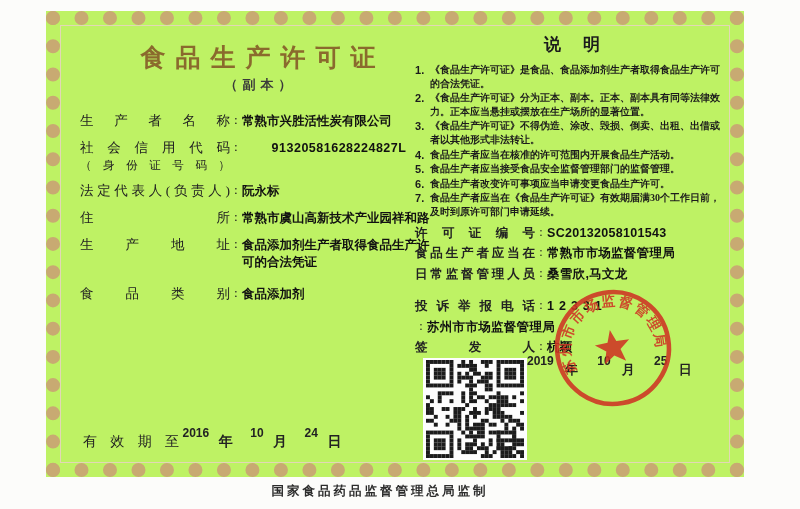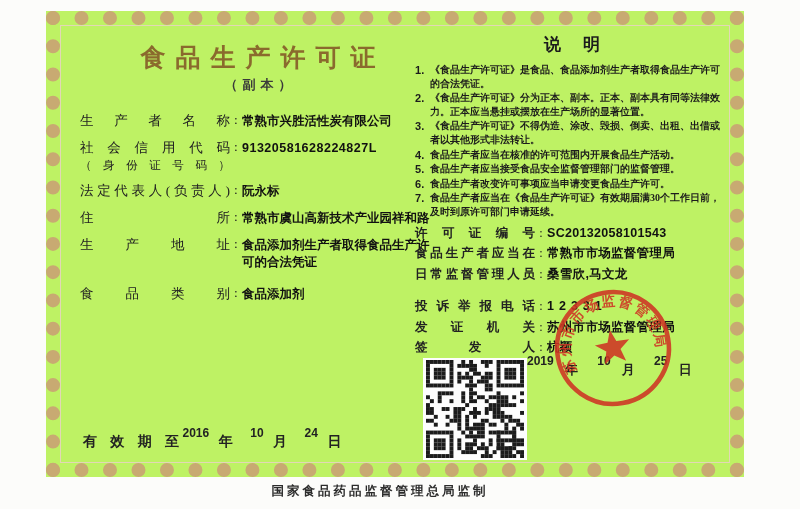--- a/index.html
+++ b/index.html
@@ -39,25 +39,25 @@
   .jsub {
     display:block; width:150px; font-size:11.5px; color:#222;
     text-align:justify; text-align-last:justify; margin-top:2px;
   }
   .colon { width:12px; flex:0 0 12px; text-align:center; font-size:13.5px; color:#222; }
   .colon::before { content:":"; }
   .fvalue {
     font-family:"Liberation Sans", sans-serif; font-weight:bold;
     font-size:12.5px; color:#111; line-height:1.35; width:200px; padding-top:1px;
   }
-  .mono-val { letter-spacing:0.5px; }
+  .mono-val { letter-spacing:0.5px;text-align:center; }
   .gap-before { margin-top:14px; }
   
   .validity { position:absolute; left:23px; top:408px; font-size:14px; white-space:nowrap; }
-  .vlabel { display:inline-block; width:96px; text-align:justify; text-align-last:justify; font-size:14px; font-weight:bold; color:#222; vertical-align:bottom; }
+  .vlabel { display:inline-block; width:96px; text-align:justify; text-align-last:justify; font-size:14px; font-weight:normal; color:#222; vertical-align:bottom; }
   .dnum {
     display:inline-block; transform:translateY(-9px);
     font-family:"Liberation Sans", sans-serif; font-size:12px; color:#222; font-weight:bold;
   }
   .dunit { display:inline-block; font-size:14px; font-weight:bold; color:#222; }
   .validity .dnum:first-of-type { margin-left:22px; }
   .validity .dunit { margin:0 14px 0 6px; }
   
   .right-col { position:absolute; left:355px; top:8px; width:314px; }
   .ins-title {
@@ -67,21 +67,21 @@
   .ins-list { list-style:none; counter-reset:ins; }
   .ins-item {
     position:relative; padding-left:15px; font-size:10px; line-height:1.36;
     color:#1c1c1c; counter-increment:ins; margin-bottom:1px; font-weight:bold;
   }
   .ins-item::before {
     content:counter(ins) "."; position:absolute; left:0; top:0;
     font-family:"Liberation Sans", sans-serif; font-size:11px;
   }
   .lic-block { margin-top:6px; }
-  .lrow { display:flex; align-items:center; margin-bottom:3px; }
+  .lrow { display:flex; align-items:flex-start; margin-bottom:3px; }
   .llabel {
     display:block; width:120px; flex:0 0 120px; font-size:12.5px; color:#222;
     text-align:justify; text-align-last:justify; line-height:1.4; font-weight:bold;
   }
   .lcolon { width:12px; flex:0 0 12px; text-align:center; font-size:12.5px; color:#222; }
   .lcolon::before { content:":"; }
   .lvalue {
     font-family:"Liberation Sans", sans-serif; font-weight:bold; font-size:12.5px;
     color:#111; line-height:1.4; letter-spacing:0.3px;
   }
@@ -199,21 +199,20 @@
       </div>
     </div>
 
     <div class="hot-block">
       <div class="lrow">
         <span class="llabel">投诉举报电话</span>
         <span class="lcolon"></span>
         <span class="lvalue spaced-digits">12331</span>
       </div>
       <div class="lrow">
-        <span class="llabel">发证机关</span>
         <span class="lcolon"></span>
         <span class="lvalue">苏州市市场监督管理局</span>
       </div>
       <div class="lrow">
         <span class="llabel">签发人</span>
         <span class="lcolon"></span>
         <span class="lvalue">杭颖</span>
       </div>
       <div class="issue-date">
         <span class="dnum">2019</span>

